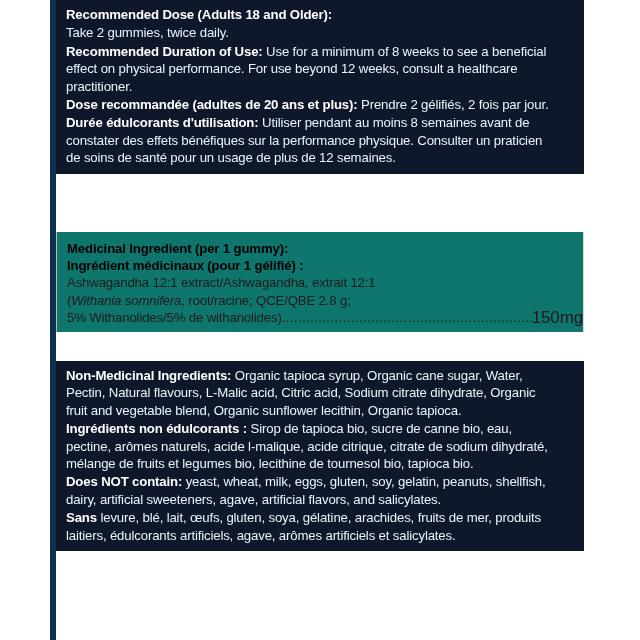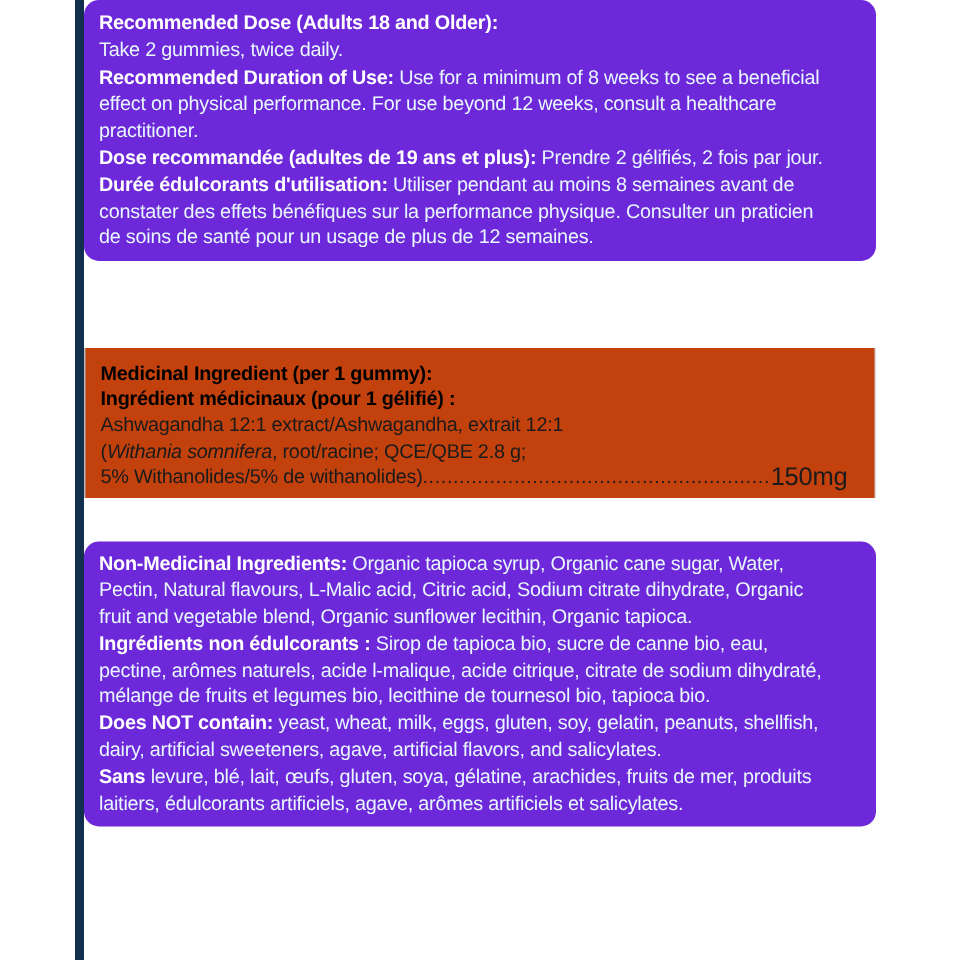--- a/index.html
+++ b/index.html
@@ -32,30 +32,29 @@
   }
 
   .panel {
     position: absolute;
     left: 56px;
     width: 528px;
     box-sizing: border-box;
   }
 
   .panel-blue {
-    background: #6d28d9;
+    background: #0f172a;
     padding: 6px 26px 7px 10px;
-    border-radius: 10px;
   }
 
   .panel-white {
-    background: #c2410c;
+    background: #0f766e;
     border-left: 1px solid #b8b8b8;
     border-right: 1px solid #d8d8d8;
-    padding: 8px 18px 6px 10px;
+    padding: 8px 0 6px 10px;
   }
 
   #panel-dose      { top: 0px;   }
   #panel-medicinal { top: 232px; }
   #panel-other     { top: 361px; }
 
   .para {
     color: #e8f6fd;
     font-size: 13.2px;
     line-height: 17.4px;
@@ -123,21 +122,21 @@
     <p class="para">
       <b>Recommended Dose (Adults 18 and Older):</b>
     </p>
     <p class="para">Take 2 gummies, twice daily.</p>
 
     <p class="para">
       <b>Recommended Duration of Use:</b><span> Use for a minimum of 8 weeks to see a beneficial effect on physical performance. For use beyond 12 weeks, consult a healthcare practitioner.</span>
     </p>
 
     <p class="para">
-      <b>Dose recommandée (adultes de 19 ans et plus):</b><span> Prendre 2 gélifiés, 2 fois par jour.</span>
+      <b>Dose recommandée (adultes de 20 ans et plus):</b><span> Prendre 2 gélifiés, 2 fois par jour.</span>
     </p>
 
     <p class="para">
       <b>Durée édulcorants d'utilisation:</b><span> Utiliser pendant au moins 8 semaines avant de constater des effets bénéfiques sur la performance physique. Consulter un praticien de soins de santé pour un usage de plus de 12 semaines.</span>
     </p>
 
   </section>
 
   <section class="panel panel-white" id="panel-medicinal">
 

